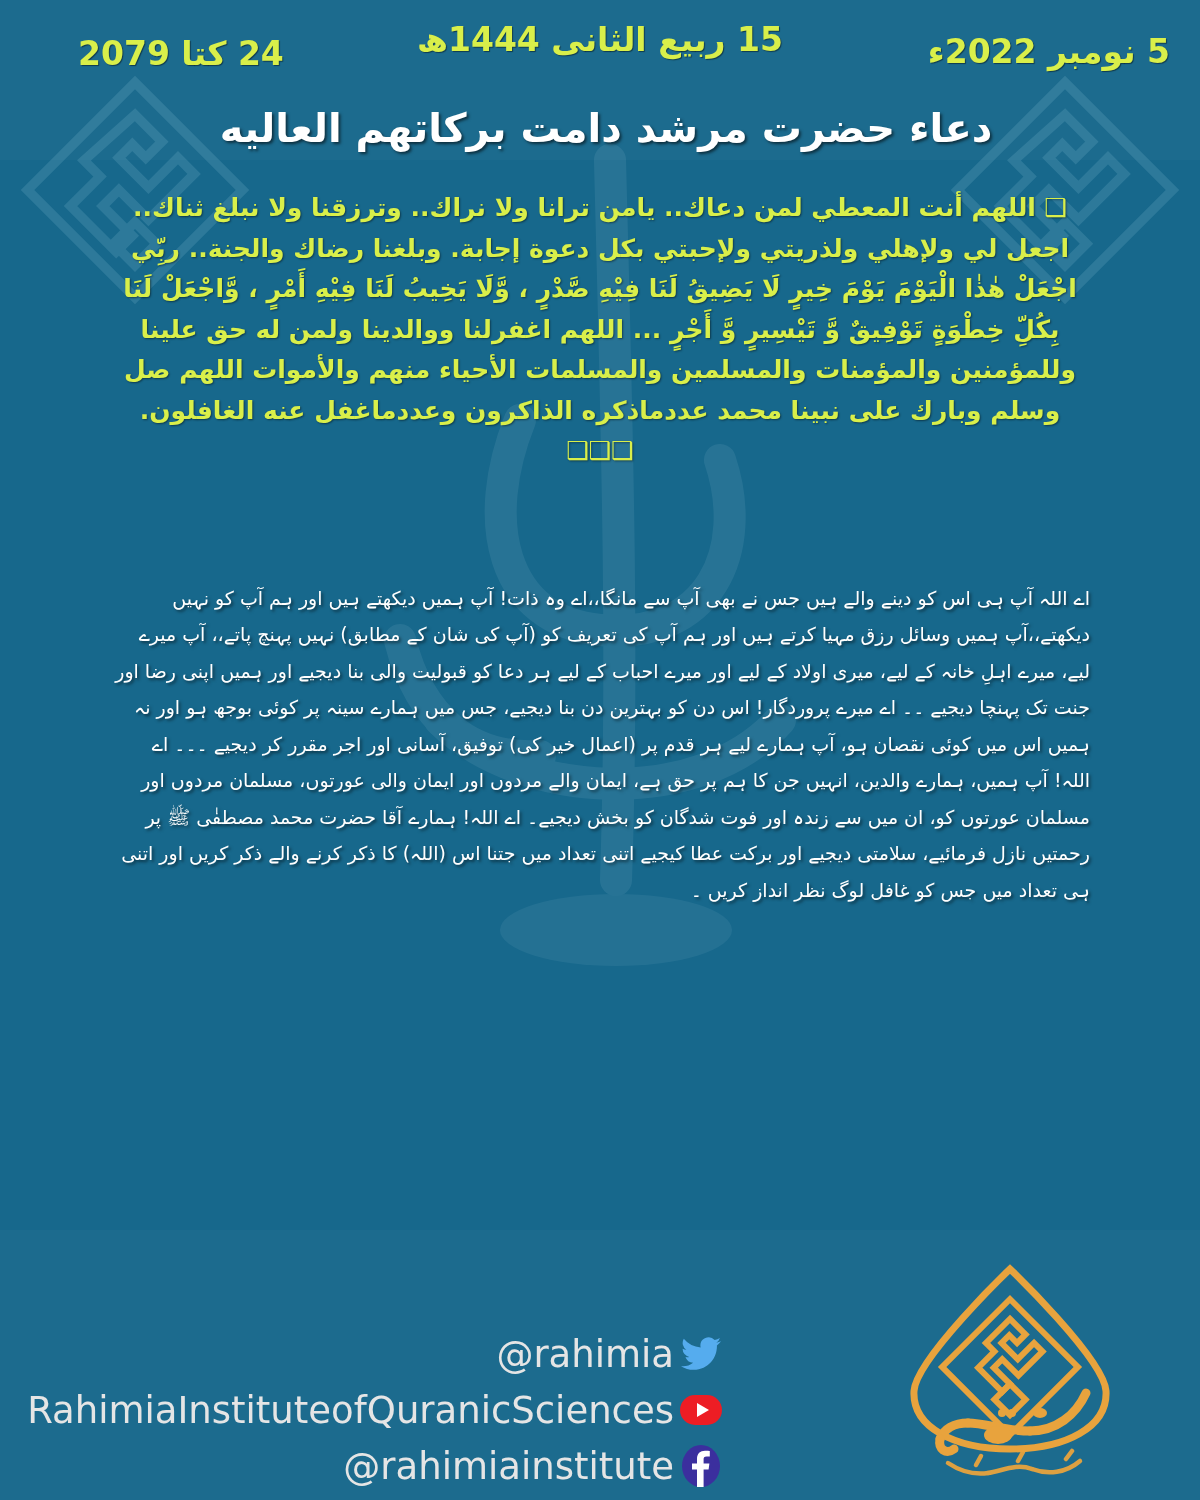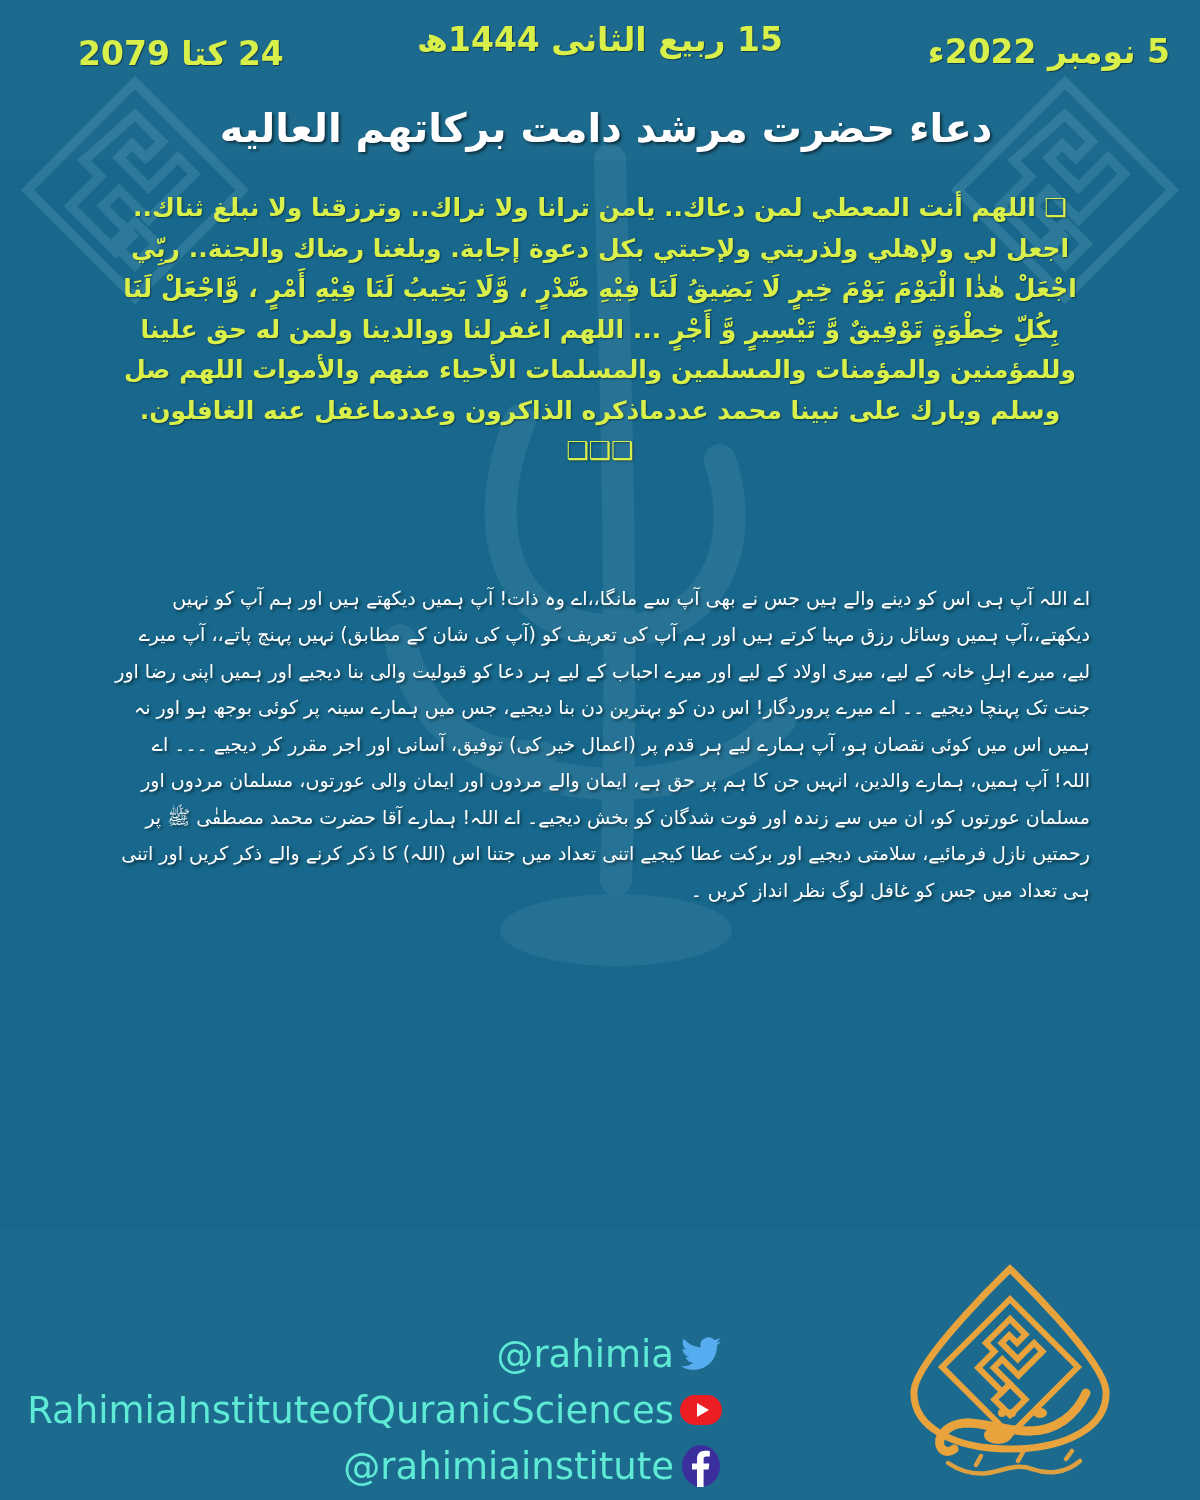--- a/index.html
+++ b/index.html
@@ -127,21 +127,21 @@
   }
   .social-icon {
     width: 42px;
     height: 42px;
     flex: 0 0 42px;
     display: flex;
     align-items: center;
     justify-content: center;
   }
   .social-text {
-    color: #5eead4;
+    color: #e5e5e5;
     font-size: 37px;
     font-family: "DejaVu Sans", "Liberation Sans", sans-serif;
     direction: ltr;
     white-space: nowrap;
     line-height: 1;
   }
 
   
   .logo {
     position: absolute;

